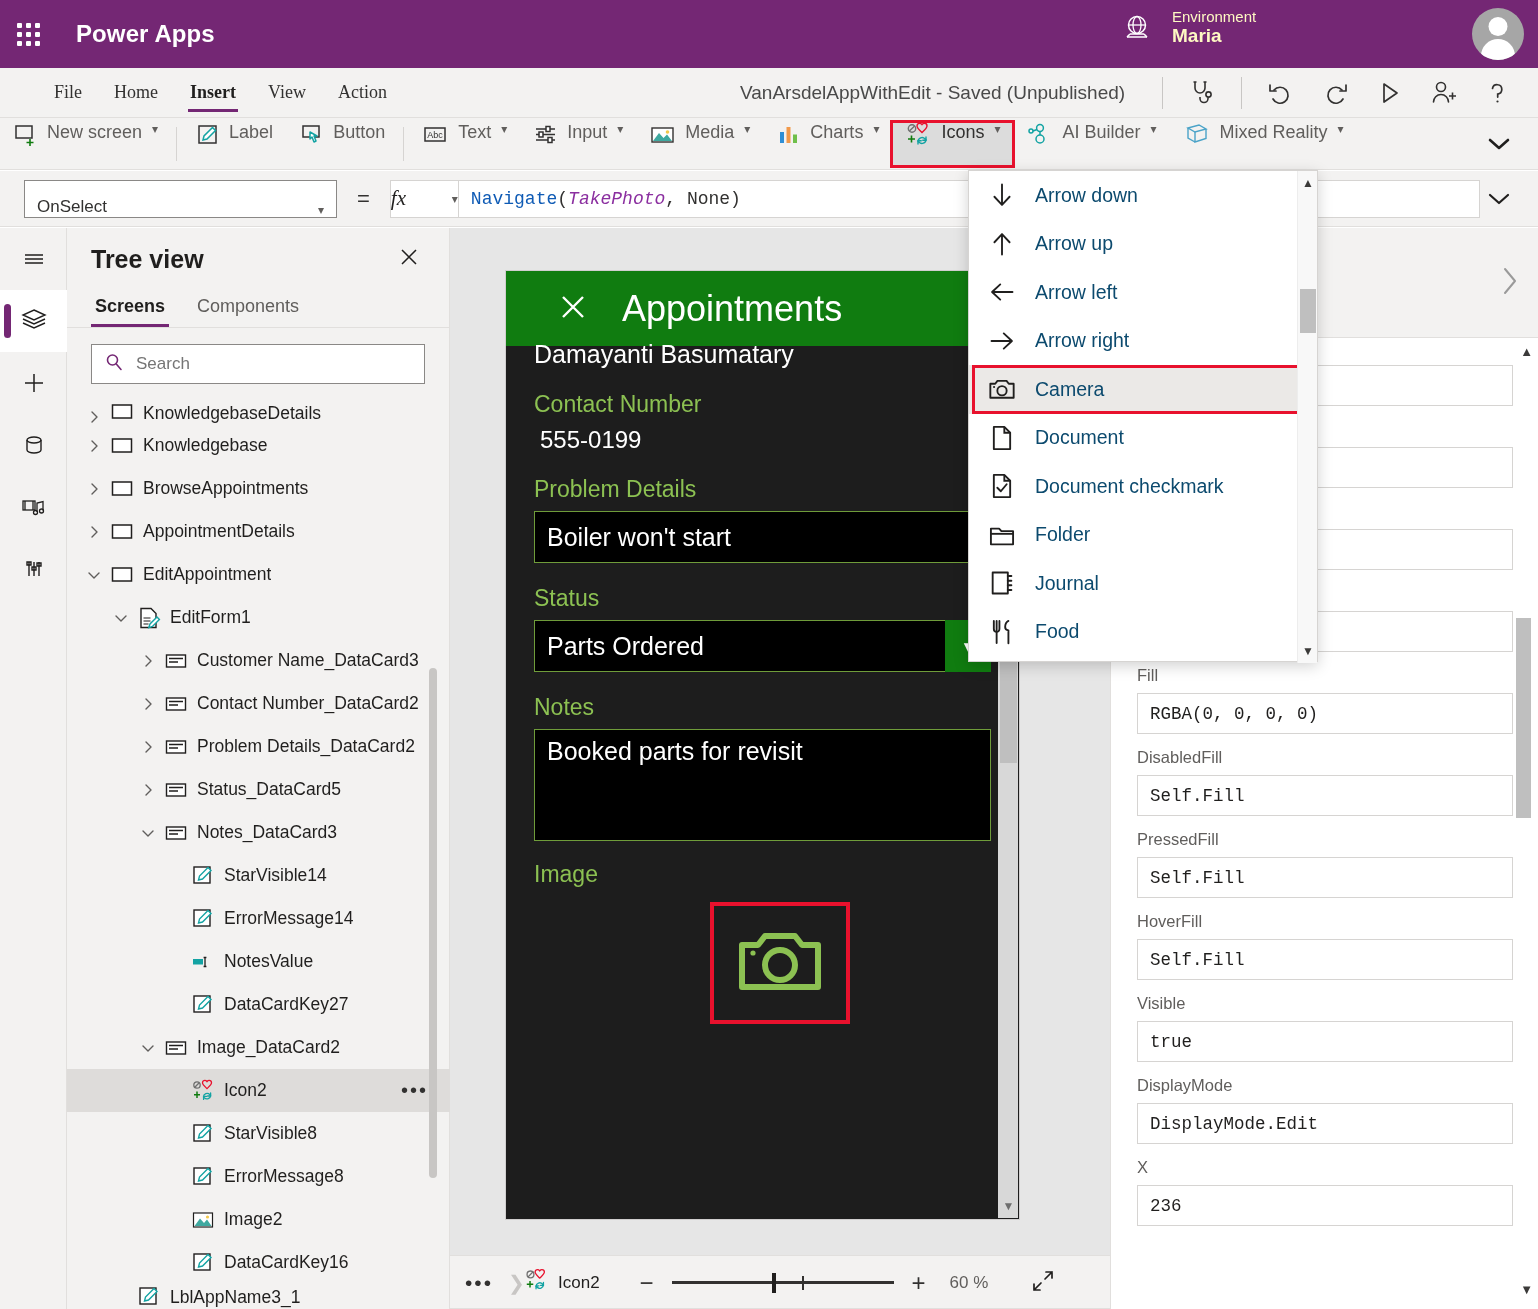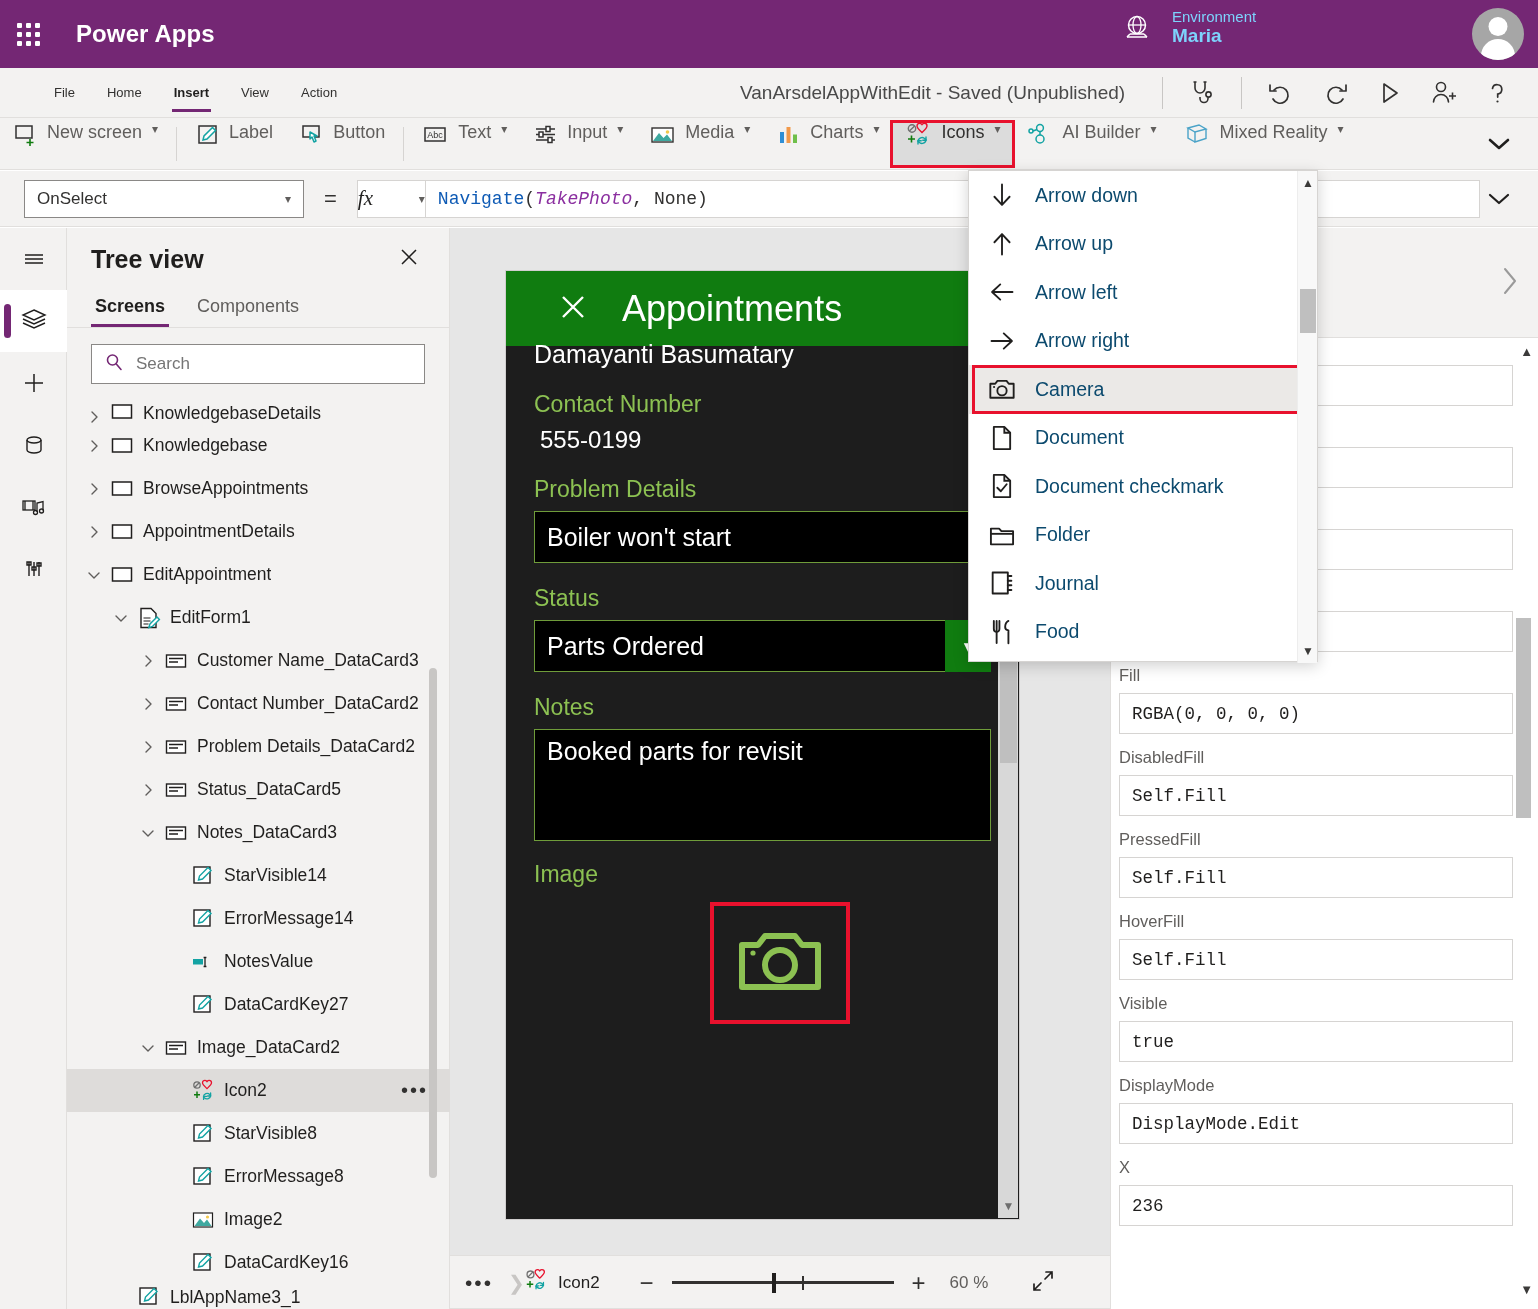--- a/index.html
+++ b/index.html
@@ -16,39 +16,39 @@
   .topbar {
     position:absolute; left:0; top:0; width:1538px; height:68px;
     background:#742774; display:flex; align-items:center;
   }
   .waffle { width:56px; display:flex; align-items:center; justify-content:center; cursor:pointer; }
   .waffle-grid { display:grid; grid-template-columns:repeat(3,5px); grid-template-rows:repeat(3,5px); gap:4px; }
   .waffle-grid i { display:block; width:5px; height:5px; background:#fff; border-radius:1px; }
   .brand { color:#fff; font-size:24px; font-weight:bold; letter-spacing:.1px; margin-left:20px; }
   .env { position:absolute; left:1120px; top:8px; display:flex; align-items:center; gap:18px; }
   .env-icon { width:34px; height:34px; position:relative; }
-  .env-text { color:#7dd3fc; line-height:1.15; }
+  .env-text { color:#fef9c3; line-height:1.15; }
   .env-label { font-size:15px; font-weight:400; }
   .env-name { font-size:19px; font-weight:600; }
   .avatar {
     position:absolute; right:14px; top:8px; width:52px; height:52px; border-radius:50%;
     background:#a6a6a6; overflow:hidden;
   }
   .avatar .head { position:absolute; left:50%; top:9px; transform:translateX(-50%); width:19px; height:19px; border-radius:50%; background:#fff; }
   .avatar .body { position:absolute; left:50%; top:31px; transform:translateX(-50%); width:34px; height:24px; border-radius:17px 17px 0 0; background:#fff; }
 
   
   .menubar {
     position:absolute; left:0; top:68px; width:1538px; height:50px;
     background:#f3f2f1; border-bottom:1px solid #e1dfdd; display:flex; align-items:center;
   }
   .menu-items { display:flex; align-items:center; height:100%; padding-left:40px; gap:4px; }
   .menu-item {
-    font-size:13px; color:#323130; padding:0 14px; height:100%;
-    display:flex; align-items:center; cursor:pointer; position:relative;
+    font-size:18px; color:#323130; padding:0 14px; height:100%;
+    display:flex; align-items:center; cursor:pointer; position:relative;font-family:Liberation Serif, serif;
   }
   .menu-item.active { font-weight:bold; color:#201f1e; }
   .menu-item.active:after {
     content:""; position:absolute; left:12px; right:12px; bottom:5px; height:3px; background:#742774;
   }
   .doc-title { position:absolute; left:740px; top:0; height:100%; display:flex; align-items:center; font-size:19px; color:#494949; }
   .menu-right { position:absolute; right:16px; top:0; height:100%; display:flex; align-items:center; gap:4px; }
   .mbtn { width:50px; height:44px; display:flex; align-items:center; justify-content:center; cursor:pointer; }
   .vsep { width:1px; height:32px; background:#c8c6c4; margin:0 10px; }
 
@@ -66,22 +66,22 @@
   .rb .chev { font-size:12px; color:#605e5c; margin-left:1px; }
   .rdiv { width:1px; height:34px; background:#d6d4d2; margin:0 5px; }
   .ribbon-expand { position:absolute; right:16px; top:0; height:100%; width:46px; display:flex; align-items:center; justify-content:center; cursor:pointer; }
 
   
   .fxbar {
     position:absolute; left:0; top:171px; width:1538px; height:56px;
     background:#f3f2f1; border-bottom:1px solid #e1dfdd; display:flex; align-items:center; padding-left:24px;
   }
   .prop-select {
-    width:280px; height:38px; background:#fff; border:1px solid #8a8886;
-    display:flex; align-items:center; justify-content:space-between; padding:0 12px;
+    width:313px; height:38px; background:#fff; border:1px solid #8a8886;
+    display:flex; align-items:flex-end; justify-content:space-between; padding:0 12px;
     font-size:17px; color:#323130; cursor:pointer;
   }
   .eq { font-size:22px; color:#323130; margin:0 20px; }
   .fx-btn {
     width:68px; height:38px; background:#fff; border:1px solid #d6d4d2; border-right:none;
     display:flex; align-items:center; justify-content:space-between; gap:6px; cursor:pointer;
   }
   .fx-i { font-style:italic; font-family:"Liberation Serif", serif; font-size:21px; }
   .formula {
     flex:1; height:38px; background:#fff; border:1px solid #d6d4d2;
@@ -178,21 +178,21 @@
 
   
   .proppanel {
     position:absolute; left:1110px; top:228px; width:428px; height:1081px; background:#ffffff;
     border-left:1px solid #e1dfdd; overflow:hidden;
   }
   .pp-collapsed {
     position:absolute; left:0; top:0; width:428px; height:110px; background:#f3f2f1; border-bottom:1px solid #e1dfdd;
   }
   .pp-chev { position:absolute; right:20px; top:34px; cursor:pointer; }
-  .pp-fields { position:absolute; left:0; top:110px; width:428px; bottom:0; padding:0 26px 0 8px; }
+  .pp-fields { position:absolute; left:0; top:110px; width:428px; bottom:0; padding:0 26px 0 26px; }
   .pp-row { margin-bottom:14px; }
   .pp-row.partial .pp-input { text-indent:0; }
   .pp-label { font-size:16.5px; color:#605e5c; margin-bottom:6px; height:21px; }
   .pp-input {
     height:41px; border:1px solid #d6d4d2; background:#fff;
     font-family:"Liberation Mono", monospace; font-size:17.5px; color:#201f1e;
     display:flex; align-items:center; padding:0 12px; cursor:text;
   }
   .pp-scrolltrack { position:absolute; right:6px; top:112px; width:18px; bottom:6px; background:#fff; }
   .pp-up { position:absolute; right:5px; top:116px; font-size:13px; color:#3b3a39; cursor:pointer; }

